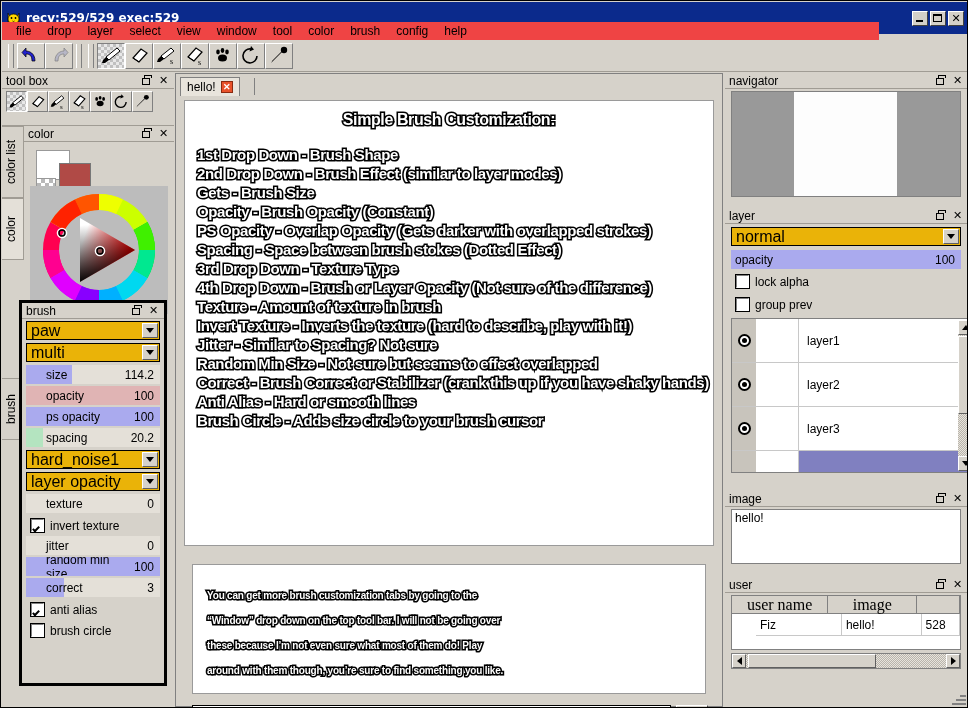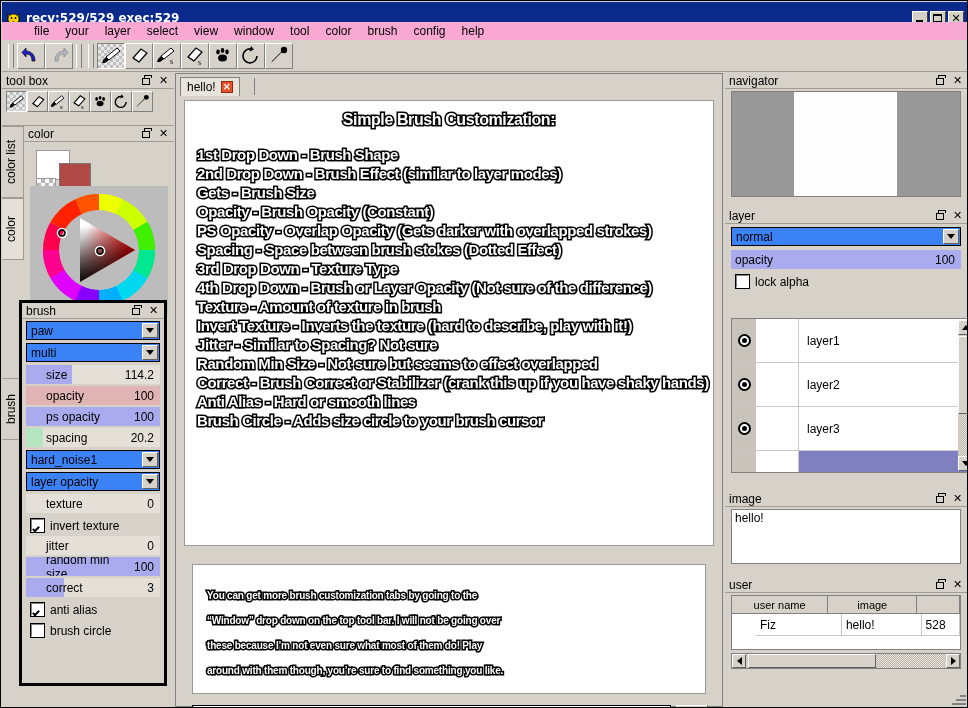--- a/index.html
+++ b/index.html
@@ -73,24 +73,24 @@
   .btn-close i {
     left: 0; top: 0; right: 0; bottom: 0;
     text-align: center; font-size: 11px;
     line-height: 13px; color: #000;
     font-family: "DejaVu Sans", sans-serif;
   }
 
   
   .menubar {
     position: absolute; left: 1px; top: 21px;
-    width: 966px; height: 18px;
-    background: #f9a8d4;
+    width: 877px; height: 18px;
+    background: #ef4444;
     display: flex; align-items: center;
-    padding-left: 24px;
+    padding-left: 6px;
     box-sizing: border-box;
   }
   .menu-item {
     padding: 1px 8px;
     font-size: 12px;
     color: #000;
     cursor: default;
     font-family: "Liberation Sans", sans-serif;
   }
 
@@ -275,25 +275,25 @@
   .brush-title {
     height: 15px; display:flex; align-items:center;
     padding-left: 4px; font-size: 12px;
     font-family: "Liberation Sans", sans-serif;
     border-bottom: 1px solid #a09c94;
     background: #d6d2ca;
   }
   .row-pad { padding: 2px 4px 0 4px; }
   .combo {
     height: 19px;
-    background: #3b82f6;
+    background: #eab308;
     border: 1px solid #000;
     display: flex; align-items: center;
     box-sizing: border-box;
-    font-size: 12px;
+    font-size: 16px;
     font-family: "Liberation Sans", sans-serif;
     margin-bottom: 3px;
   }
   .combo .cval { flex: 1; padding-left: 4px; color: #000; }
   .combo .carrow {
     width: 16px; height: 15px; margin-right: 1px;
     background: #d6d2ca;
     border-top: 1px solid #ffffff;
     border-left: 1px solid #ffffff;
     border-right: 1px solid #606060;
@@ -559,22 +559,22 @@
     background: #ffffff;
     border: 1px solid #808080;
     box-sizing: border-box;
     overflow: hidden;
   }
   .ut-head { display: flex; height: 18px; background: #d6d2ca; }
   .ut-head div {
     border-right: 1px solid #808080;
     border-bottom: 1px solid #808080;
     display:flex;align-items:center;justify-content:center;
-    font-size: 11px;
-    font-family: Liberation Sans, sans-serif;
+    font-size: 16px;
+    font-family: Liberation Serif, serif;
     box-sizing: border-box;
   }
   .ut-row { display: flex; height: 22px; margin-left: 24px; }
   .ut-row div {
     border-right: 1px solid #c8c8c8;
     border-bottom: 1px solid #c8c8c8;
     display:flex;align-items:center;
     padding-left: 4px;
     font-size: 12px;
     font-family: "Liberation Sans", sans-serif;
@@ -633,21 +633,21 @@
           <i></i>
         </span>
       <span class="win-btn btn-close">
           <i>✕</i>
         </span>
     </span>
   </div>
 
   <div class="menubar">
     <span class="menu-item">file</span>
-    <span class="menu-item">your</span>
+    <span class="menu-item">drop</span>
     <span class="menu-item">layer</span>
     <span class="menu-item">select</span>
     <span class="menu-item">view</span>
     <span class="menu-item">window</span>
     <span class="menu-item">tool</span>
     <span class="menu-item">color</span>
     <span class="menu-item">brush</span>
     <span class="menu-item">config</span>
     <span class="menu-item">help</span>
   </div>
@@ -1012,20 +1012,24 @@
 
       <div class="lsl" style="top:42px;">
         <span class="slabel">opacity</span>
         <span class="sval">100</span>
       </div>
 
       <div class="checkrow" style="position:absolute;left:6px;top:63px;width:200px;">
         <span class="cb"></span>
         <span>lock alpha</span>
       </div>
+      <div class="checkrow" style="position:absolute;left:6px;top:86px;width:200px;">
+        <span class="cb"></span>
+        <span>group prev</span>
+      </div>
 
       <div class="layer-list" style="top:110px; height:155px;">
         <div class="layer-row">
           <span class="eye-cell">
               <span class="eye"></span>
             </span>
           <span class="layer-thumb"></span>
           <span class="layer-name">layer1</span>
         </div>
         <div class="layer-row">

